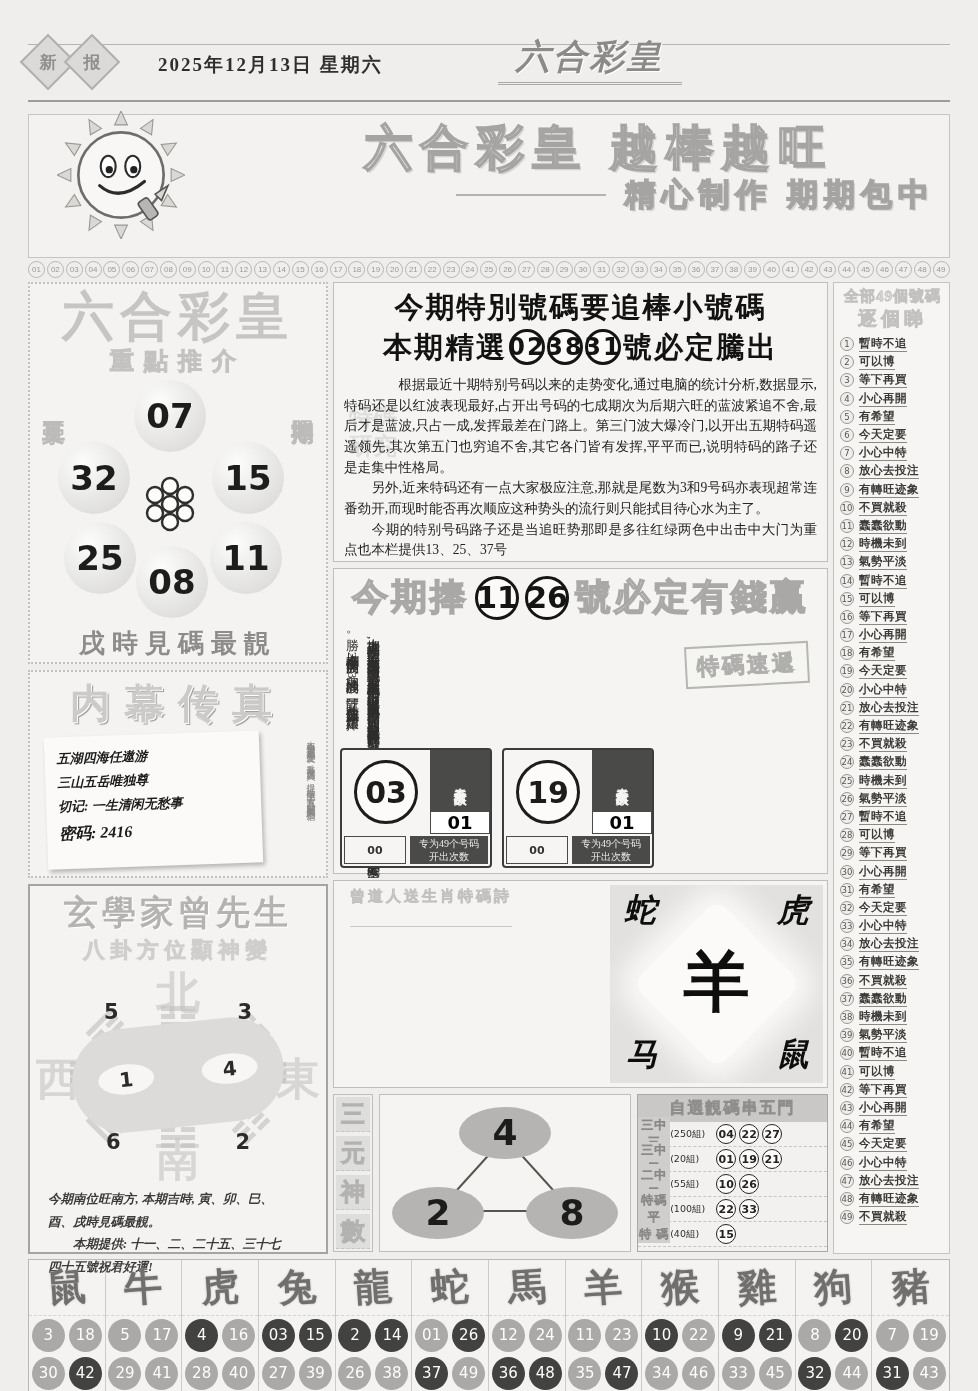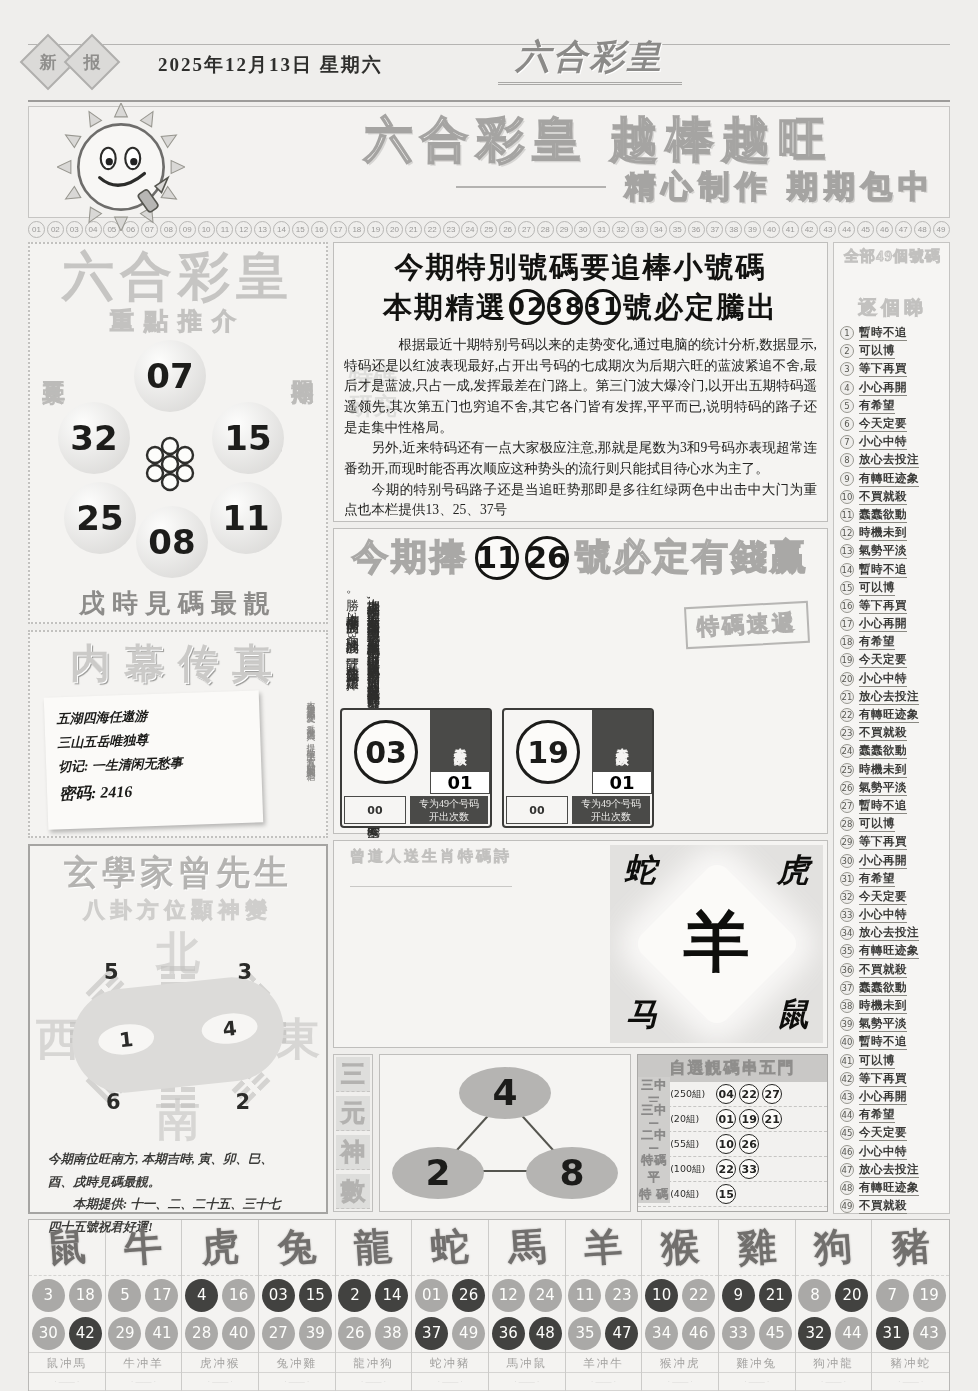--- a/index.html
+++ b/index.html
@@ -13,21 +13,21 @@
   .logo-diamonds { display:flex; gap:4px; margin-right:46px; margin-top:-26px;}
   .diamond { width:40px; height:40px; border:2px solid #b0afad; background:#dbdad8; transform:rotate(45deg);
              display:flex; align-items:center; justify-content:center; }
   .diamond span { transform:rotate(-45deg); font-size:17px; font-weight:bold; color:#8f8e8c; }
   .date { font-size:19px; font-weight:bold; color:#2f2f2d; letter-spacing:2px; margin-top:-20px;}
   .masthead { position:absolute; left:470px; top:-16px; font-size:34px; font-weight:bold; font-style:italic;
               color:#8b8a88; letter-spacing:3px; border-bottom:3px double #a9a8a6; padding:0 18px 2px 18px;
               text-shadow:1px 1px 0 #fff; }
 
   
-  .banner { position:relative; height:112px; border:1px solid #c6c5c3; background:#f3f2f0; margin-top:4px; }
+  .banner { position:relative; height:144px; border:1px solid #c6c5c3; background:#f3f2f0; margin-top:12px; }
   .sun { position:absolute; left:28px; top:-4px; }
   .banner-text { margin-left:220px; text-align:center; padding-top:6px; }
   .outline-big { font-weight:bold; color:#f6f5f3; -webkit-text-stroke:1.6px #a5a4a2;
                  text-shadow:2px 2px 0 #d6d5d3; font-family:"Liberation Sans","DejaVu Sans",sans-serif; }
   .b1 { font-size:48px; letter-spacing:8px; line-height:54px; }
   .b2 { font-size:31px; letter-spacing:6px; line-height:40px; display:flex; align-items:center; justify-content:flex-end; padding-right:14px;}
   .b2 .dash { display:inline-block; width:150px; border-top:2px solid #b3b2b0; margin-right:18px; }
 
   
   .numstrip { display:flex; justify-content:space-between; margin:3px 0 4px 0; }
@@ -170,21 +170,21 @@
   .p5count { width:46px; font-size:9.5px; color:#2e2e2c; font-family:"DejaVu Sans",sans-serif; }
   .p5nums { display:flex; gap:3px; }
   .p5nums span { width:20px; height:20px; border:1.5px solid #232321; border-radius:50%; background:#fcfbf9;
                  display:flex; align-items:center; justify-content:center; font-size:11px; font-weight:bold;
                  font-family:"DejaVu Sans",sans-serif; color:#232321;}
 
   
   .rpanel { height:100%; border:1px solid #c5c4c2; background:#f6f5f3; padding:4px 4px 0 6px; }
   .rp-title { text-align:center; font-weight:bold; color:#dcdbd9; -webkit-text-stroke:.8px #c2c1bf; }
   .rp-t1 { font-size:15px; letter-spacing:1px;}
-  .rp-t2 { font-size:19px; letter-spacing:4px; margin-bottom:3px;margin-top:29px;}
+  .rp-t2 { font-size:19px; letter-spacing:4px; margin-bottom:3px;}
   .rrow { display:flex; align-items:center; height:18.2px; }
   .rrow .rn { width:14px; height:14px; border:1px solid #98978f; border-radius:50%; font-size:8.5px;
               color:#55554f; display:flex; align-items:center; justify-content:center; margin-right:5px;
               font-family:"DejaVu Sans",sans-serif; background:#efeeec; flex:none;}
   .rrow .rp { font-size:11.5px; font-weight:bold; color:#3a3a38; border-bottom:1px solid #8a8982;
               letter-spacing:.5px; white-space:nowrap;}
 
   
   .ztable { margin-top:5px; border:1px solid #b9b8b6; background:#f4f3f1; display:grid;
             grid-template-columns:repeat(12,1fr); height:202px; }

